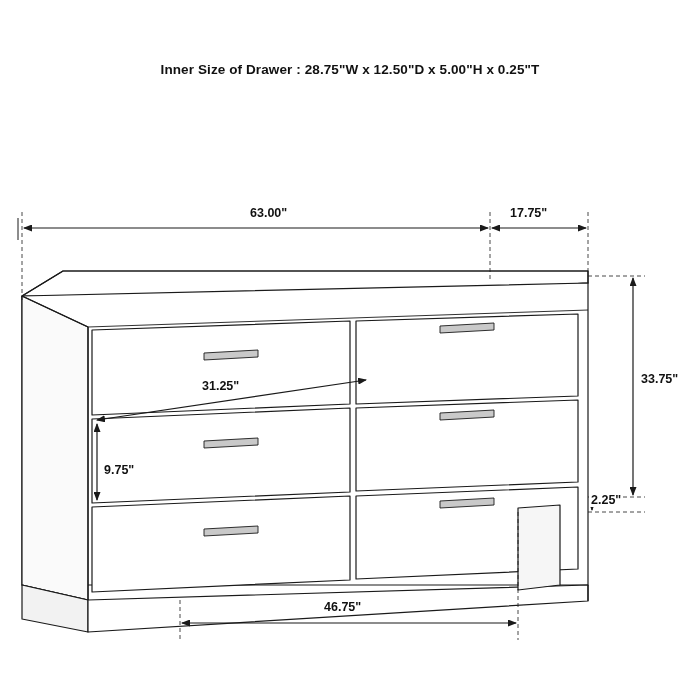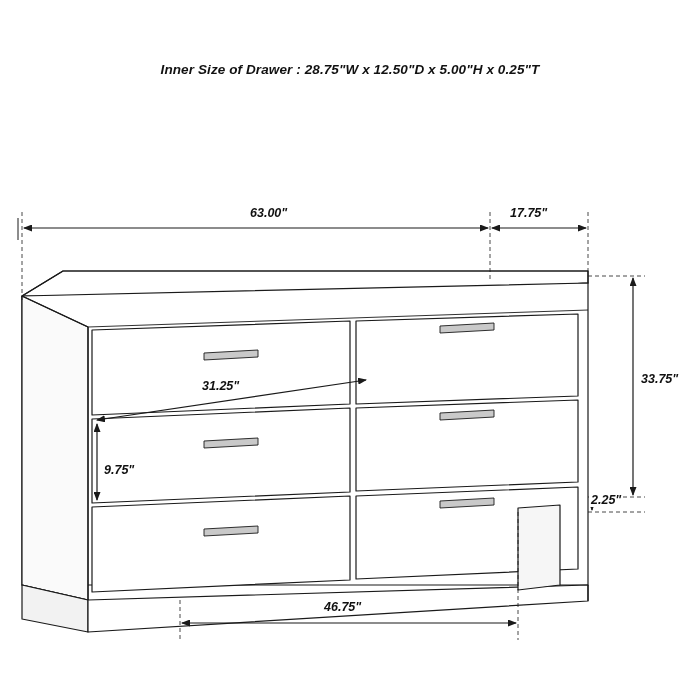--- a/index.html
+++ b/index.html
@@ -13,21 +13,20 @@
     font-family: "Liberation Sans", sans-serif;
     color: #000000;
     position: relative;
     overflow: hidden;
   }
   #stage {
     position: absolute;
     left: 0; top: 0;
     width: 700px;
     height: 592px;
-    font-style: italic;
   }
   #title {
     position: absolute;
     left: 0;
     top: 62px;
     width: 700px;
     text-align: center;
     font-size: 13.5px;
     font-weight: bold;
     letter-spacing: 0.1px;

